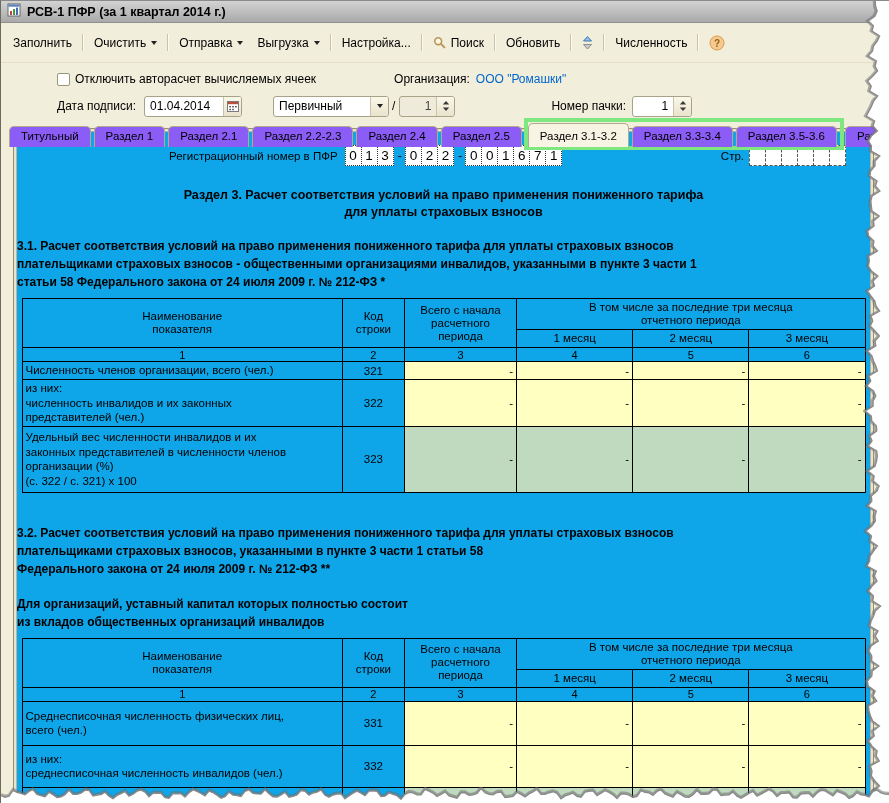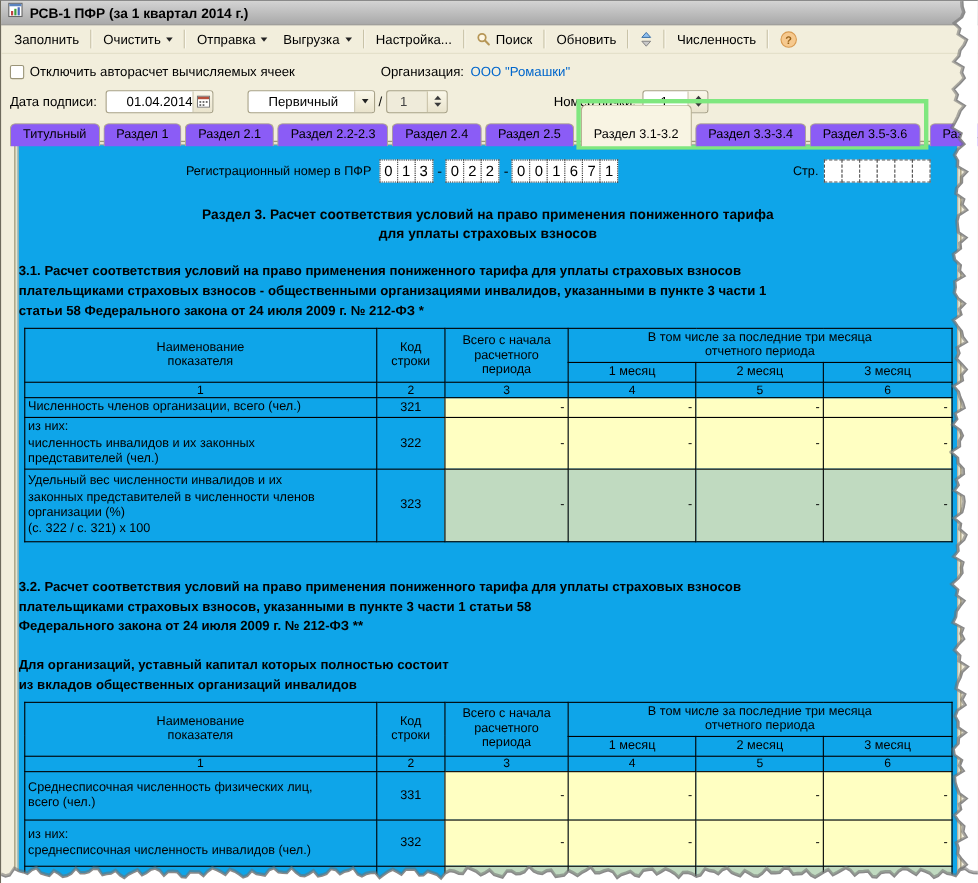--- a/index.html
+++ b/index.html
@@ -17,45 +17,45 @@
   
   .titlebar {
     height: 22px; display: flex; align-items: center; gap: 6px;
     padding: 0 6px;
     background: linear-gradient(#D3D3D3, #A9A9A9);
     border-bottom: 1px solid #8F8F8F;
   }
   .titlebar .title { font-weight: bold; font-size: 12.5px; }
   
   .toolbar {
-    height: 26px; display: flex; align-items: center; padding: 0 5px;
+    height: 40px; display: flex; align-items: center; padding: 0 5px;
     border-bottom: 1px solid #E3DEC8;
   }
   .tb-btn {
     display: inline-flex; align-items: center; gap: 5px;
     background: transparent; border: 0; font-family: inherit;
     font-size: 12px; padding: 3px 7px; color: #000; cursor: default; white-space: nowrap;
   }
   .tb-sep { width: 0; height: 17px; border-left: 1px solid #C9C3A8; border-right: 1px solid #FCFAF1; margin: 0 3px; }
   .dd-tri { width: 0; height: 0; border-left: 3.5px solid transparent; border-right: 3.5px solid transparent; border-top: 4px solid #222; display: inline-block; }
   
-  .params { padding: 3px 8px 0 8px; font-size: 12px; }
+  .params { padding: 3px 8px 0 8px; font-size: 12px; margin-left: 48px; }
   .prow { display: flex; align-items: center; }
   .prow1 { height: 26px; }
   .prow2 { height: 28px; }
   .cb {
     width: 13px; height: 13px; background: #fff;
     border: 1px solid #9A9478; border-radius: 2px; margin-right: 5px; flex: 0 0 auto;
   }
   .link { color: var(--accent-link, #0066CC); cursor: pointer; }
   .field {
     display: inline-flex; align-items: stretch; height: 21px;
     border: 1px solid #A8A288; border-radius: 3px; background: #fff; overflow: hidden;
   }
-  .field-text { display: flex; align-items: center; padding: 0 18px; font-size: 12px; }
+  .field-text { display: flex; align-items: center; padding: 0 5px; font-size: 12px; }
   .field-text.num { justify-content: flex-end; }
   .field-btn {
     display: flex; align-items: center; justify-content: center;
     width: 18px; border: 0; border-left: 1px solid #C9C3A8;
     background: linear-gradient(#FBF8EA, #E9E3CC); cursor: default; padding: 0;
   }
   .field.disabled { background: #EFEBDA; }
   .field.disabled .field-text { color: #444; }
   .date-field .field-text { width: 78px; }
   .rev-field .field-text { width: 96px; }
@@ -69,21 +69,21 @@
   }
   .tab {
     font-size: 11.5px; white-space: nowrap;
     padding: 3px 11px 4px 11px;
     background: #8b5cf6;
     border: 1px solid #B1AA8C; border-bottom: none;
     border-radius: 5px 5px 0 0;
     margin-right: 3px; position: relative; bottom: -1px; line-height: 13px;
   }
   .tab.active {
-    background: #F8F4E3; padding-top: 20px; z-index: 2;
+    background: #F8F4E3; padding-top: 6px; z-index: 2;
   }
   .hl-group {
     display: inline-flex; align-items: flex-end;
     outline: 4px solid var(--tab-highlight, #7FE77F);
     margin: 0 5px 0 3px;
   }
   
   .panel {
     position: absolute; top: 127px; left: 12px; right: 15px; bottom: 0;
     border: 1px solid #97906F; background: #E9E4CE; padding: 2px; z-index: 2;

